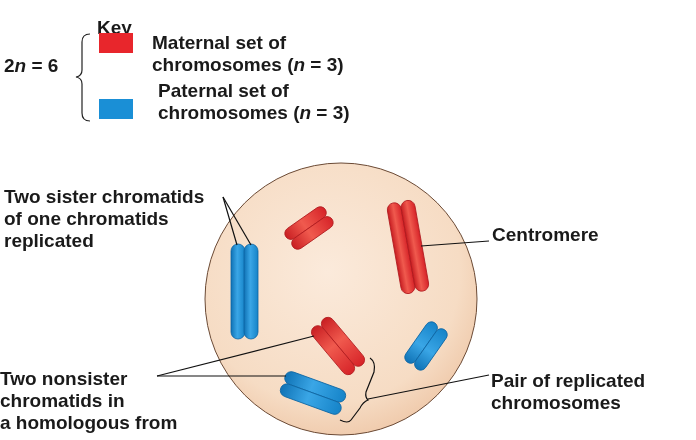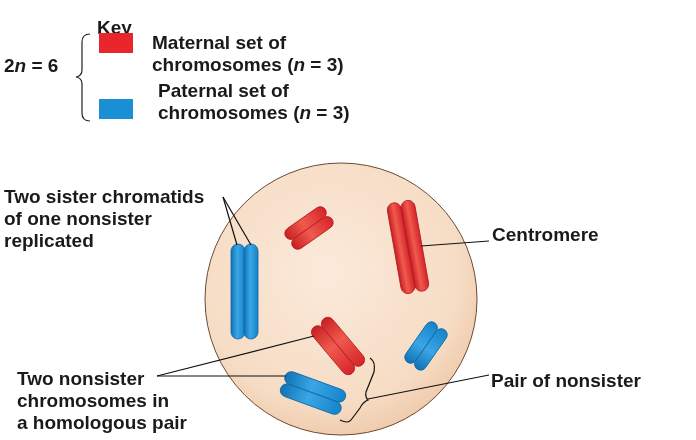--- a/index.html
+++ b/index.html
@@ -27,34 +27,35 @@
   <div><span>chromosomes (</span><i>n</i><span> = 3)</span></div>
 </div>
 
 <div class="lbl" style="left:151px;top:80px;margin-left:7px;">
   <div>Paternal set of</div>
   <div><span>chromosomes (</span><i>n</i><span> = 3)</span></div>
 </div>
 
 <div class="lbl" style="left:4px;top:170px;margin-top:16px;">
   <div>Two sister chromatids</div>
-  <div>of one nonsister</div>
+  <div>of one chromatids</div>
   <div>replicated</div>
 </div>
 
 <div class="lbl" style="left:492px;top:224px;">Centromere</div>
 
-<div class="lbl" style="left:17px;top:368px;">
+<div class="lbl" style="left:0;top:368px;">
   <div>Two nonsister</div>
-  <div>chromosomes in</div>
-  <div>a homologous pair</div>
+  <div>chromatids in</div>
+  <div>a homologous from</div>
 </div>
 
 <div class="lbl" style="left:491px;top:370px;">
-  <div>Pair of nonsister</div>
+  <div>Pair of replicated</div>
+  <div>chromosomes</div>
 </div>
 
 <svg width="696" height="440" viewBox="0 0 696 440">
   <defs>
     <radialGradient id="cellGrad" cx="45%" cy="40%" r="65%">
       <stop offset="0%" stop-color="#fbeadb"></stop>
       <stop offset="75%" stop-color="#f6dcc4"></stop>
       <stop offset="100%" stop-color="#eec6a6"></stop>
     </radialGradient>
     <linearGradient id="redG" x1="0" y1="0" x2="1" y2="0">

